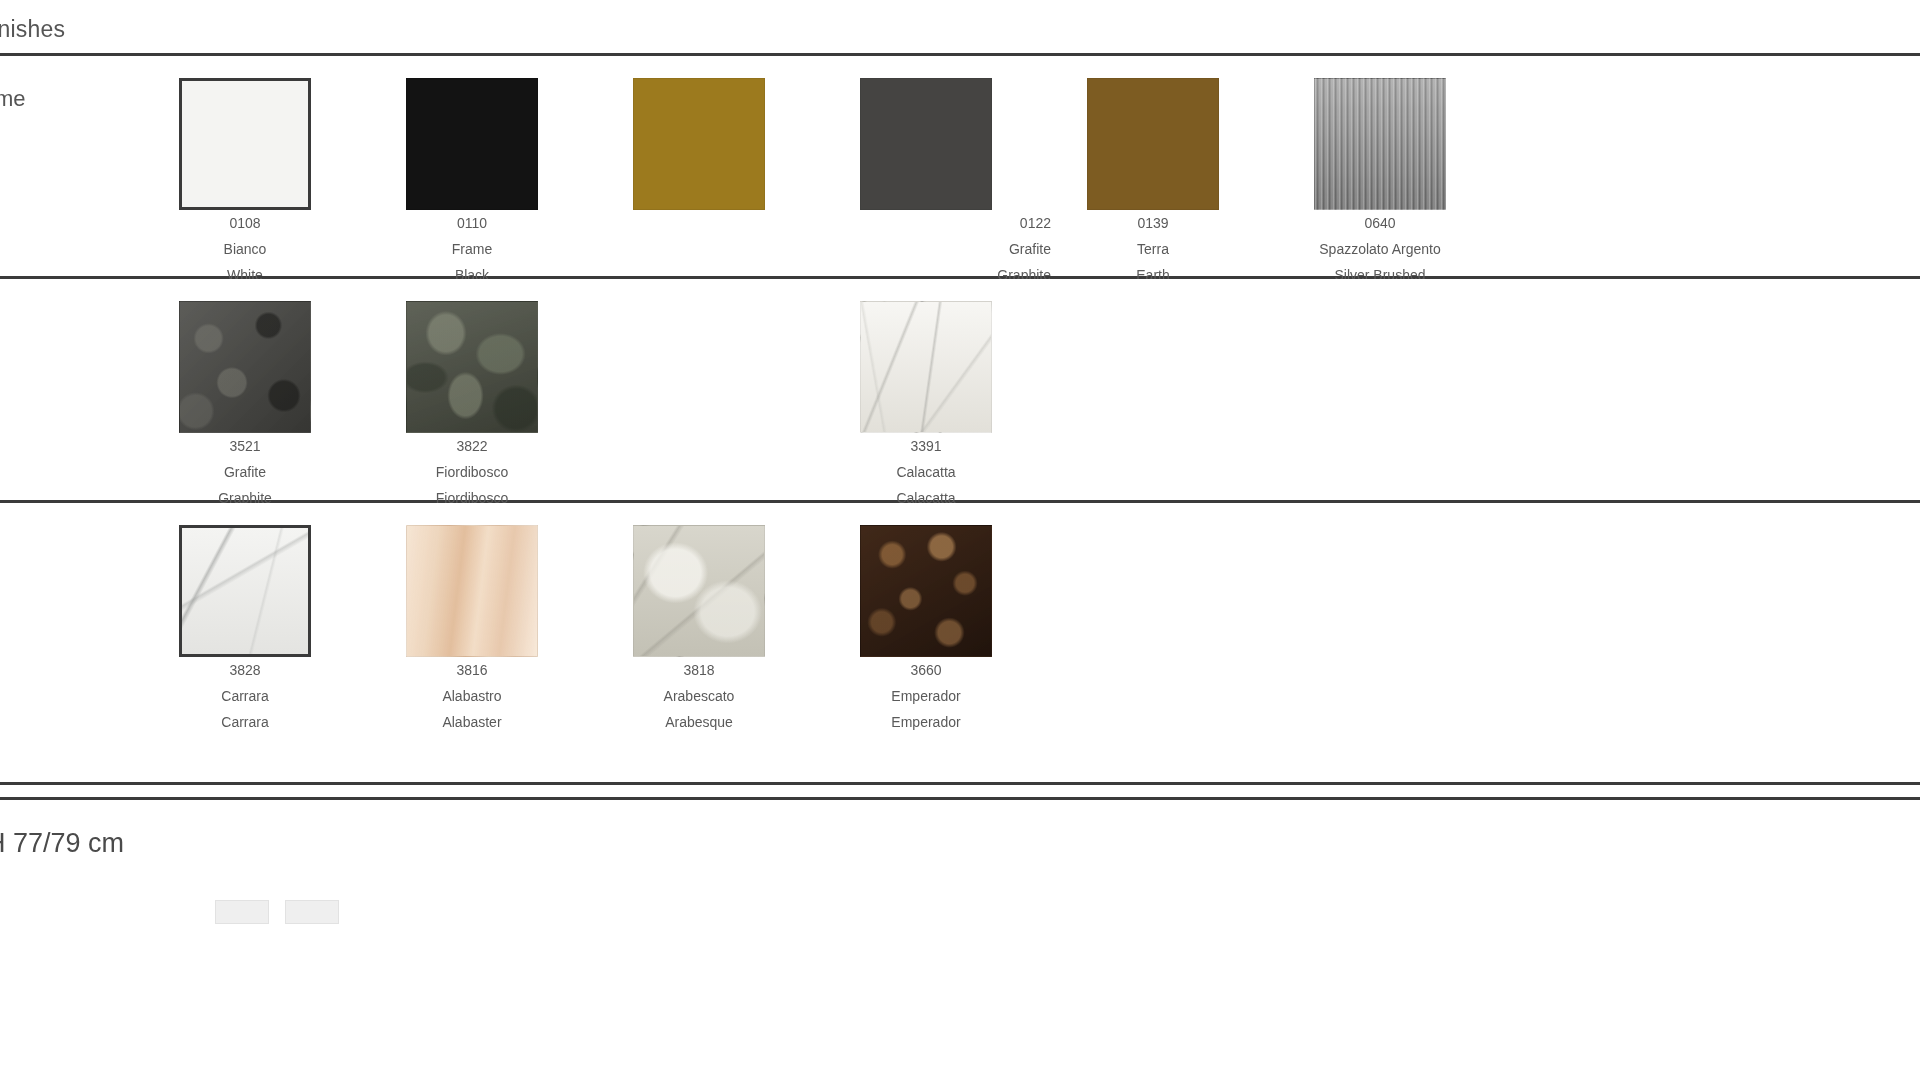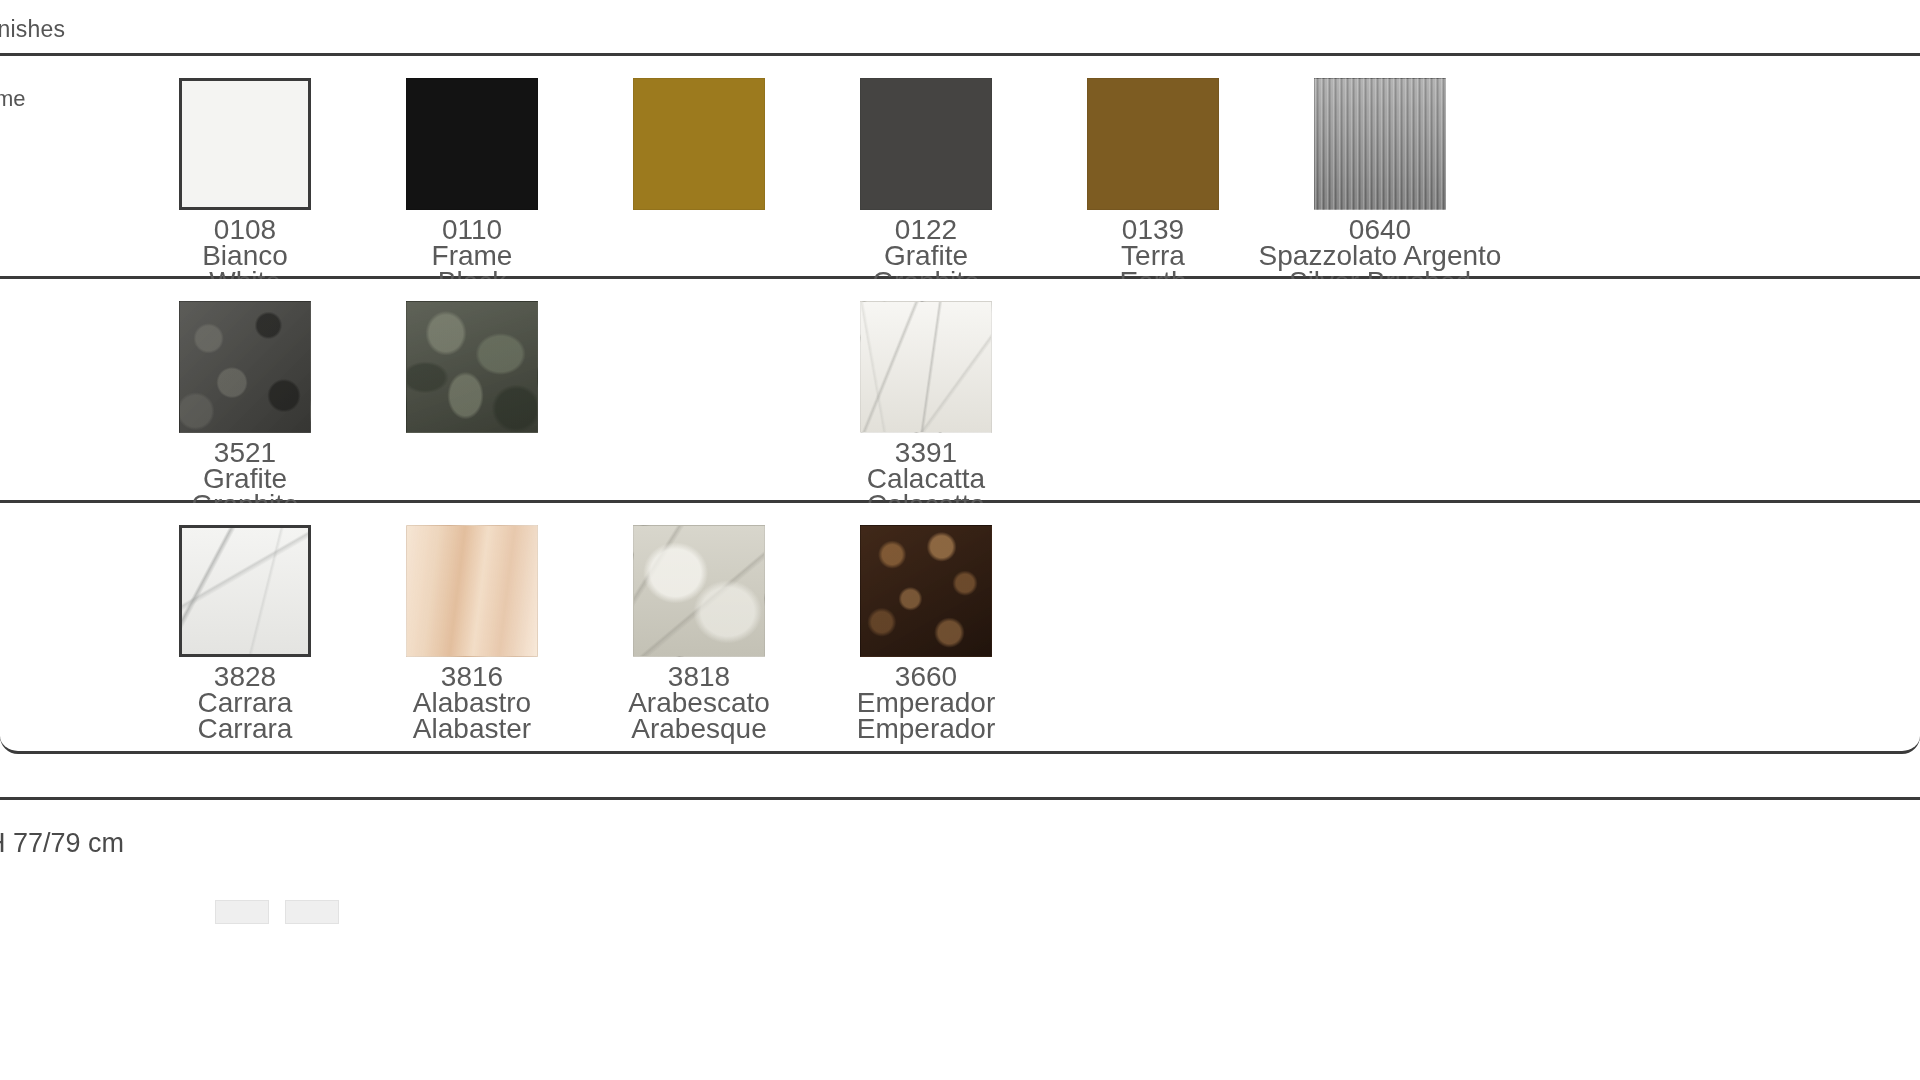--- a/index.html
+++ b/index.html
@@ -86,22 +86,21 @@
   .chip.selected {
     border: 3px solid #3a3a3a;
   }
   .chip-sheen {
     position: absolute;
     inset: 0;
     pointer-events: none;
   }
 
   .chip-caption {
-    margin-top: 7px;
-    font-size: 28px;
+    font-size: 14px;
     line-height: 26px;
     color: #5a5a5a;
     white-space: nowrap;
   }
   .cap-code { display: block; }
   .cap-it   { display: block; }
   .cap-en   { display: block; }
 
   
   .bottom-strip {
@@ -164,21 +163,21 @@
             <span class="cap-code">0110</span>
             <span class="cap-it">Frame</span>
             <span class="cap-en">Black</span>
           </div>
         </div>
         <div class="swatch-cell" style="left: 574px;">
           <div class="chip" style="background: rgb(156, 122, 30);">
             <span class="chip-sheen"></span>
           </div>
         </div>
-        <div class="swatch-cell" style="left: 801px;">
+        <div class="swatch-cell" style="left: 801px; text-align: right;">
           <div class="chip" style="background: rgb(69, 68, 66);">
             <span class="chip-sheen"></span>
           </div>
           <div class="chip-caption">
             <span class="cap-code">0122</span>
             <span class="cap-it">Grafite</span>
             <span class="cap-en">Graphite</span>
           </div>
         </div>
         <div class="swatch-cell" style="left: 1028px;">
@@ -213,35 +212,40 @@
           <div class="chip-caption">
             <span class="cap-code">3521</span>
             <span class="cap-it">Grafite</span>
             <span class="cap-en">Graphite</span>
           </div>
         </div>
         <div class="swatch-cell" style="left: 347px;">
           <div class="chip" style="background: radial-gradient(at 30% 24%, rgba(150, 155, 135, 0.5) 0px, rgba(150, 155, 135, 0.5) 13%, transparent 16%), radial-gradient(at 72% 40%, rgba(120, 128, 108, 0.55) 0px, rgba(120, 128, 108, 0.55) 16%, transparent 19%), radial-gradient(at 45% 72%, rgba(150, 156, 134, 0.45) 0px, rgba(150, 156, 134, 0.45) 15%, transparent 18%), radial-gradient(at 84% 82%, rgba(40, 46, 36, 0.55) 0px, rgba(40, 46, 36, 0.55) 13%, transparent 16%), radial-gradient(at 14% 58%, rgba(42, 48, 38, 0.45) 0px, rgba(42, 48, 38, 0.45) 12%, transparent 15%), linear-gradient(160deg, rgba(255, 255, 255, 0.1), rgba(0, 0, 0, 0.26)) rgb(77, 81, 69);">
             <span class="chip-sheen"></span>
           </div>
+          <div class="chip-caption">
+            <span class="cap-code">3822</span>
+            <span class="cap-it">Fiordibosco</span>
+            <span class="cap-en">Fiordibosco</span>
+          </div>
         </div>
         <div class="swatch-cell" style="left: 801px;">
           <div class="chip" style="background: linear-gradient(112deg, transparent 29%, rgba(168, 168, 162, 0.5) 30.4%, transparent 32%), linear-gradient(98deg, transparent 52%, rgba(150, 150, 145, 0.42) 53.3%, transparent 55%), linear-gradient(126deg, transparent 68%, rgba(176, 176, 170, 0.38) 69.2%, transparent 71%), linear-gradient(80deg, transparent 14%, rgba(186, 186, 180, 0.3) 15.2%, transparent 17%), linear-gradient(rgb(247, 246, 243), rgb(226, 224, 217)) rgb(236, 234, 228);">
             <span class="chip-sheen"></span>
           </div>
           <div class="chip-caption">
             <span class="cap-code">3391</span>
             <span class="cap-it">Calacatta</span>
             <span class="cap-en">Calacatta</span>
           </div>
         </div>
       </div>
   </div>
 
-  <div class="swatch-row" id="row-2" style="top:503px; height:251px;border-radius:18px;">
+  <div class="swatch-row" id="row-2" style="top:503px; height:282px;">
     <div class="row-inner">
         <div class="swatch-cell" style="left: 120px;">
           <div class="chip selected" style="background: linear-gradient(118deg, transparent 24%, rgba(150, 152, 150, 0.55) 25.6%, transparent 28%), linear-gradient(150deg, transparent 38%, rgba(165, 167, 165, 0.42) 39.4%, transparent 42%), linear-gradient(104deg, transparent 62%, rgba(178, 180, 178, 0.3) 63.2%, transparent 65%), linear-gradient(rgb(244, 244, 242), rgb(228, 228, 225)) rgb(236, 236, 234);">
             <span class="chip-sheen"></span>
           </div>
           <div class="chip-caption">
             <span class="cap-code">3828</span>
             <span class="cap-it">Carrara</span>
             <span class="cap-en">Carrara</span>
           </div>

